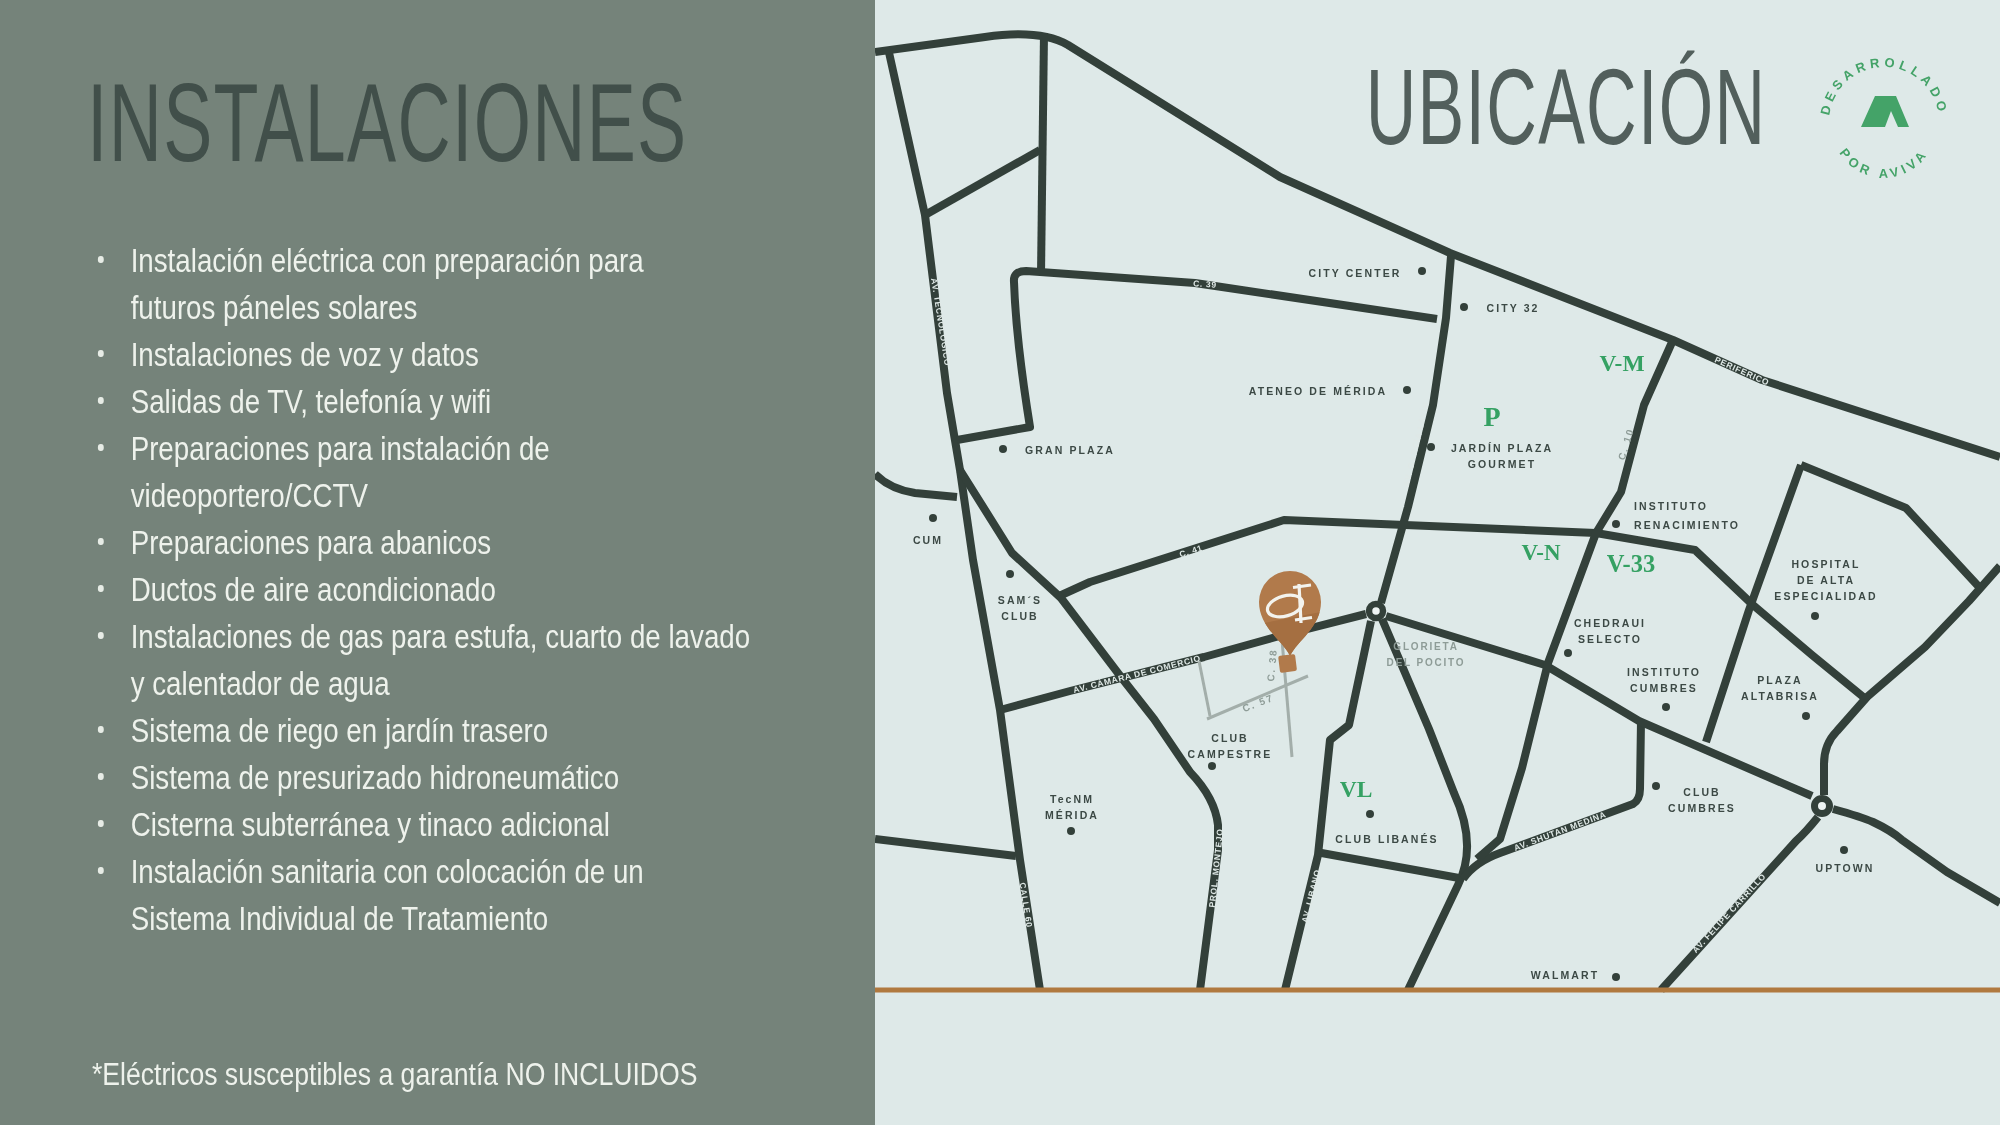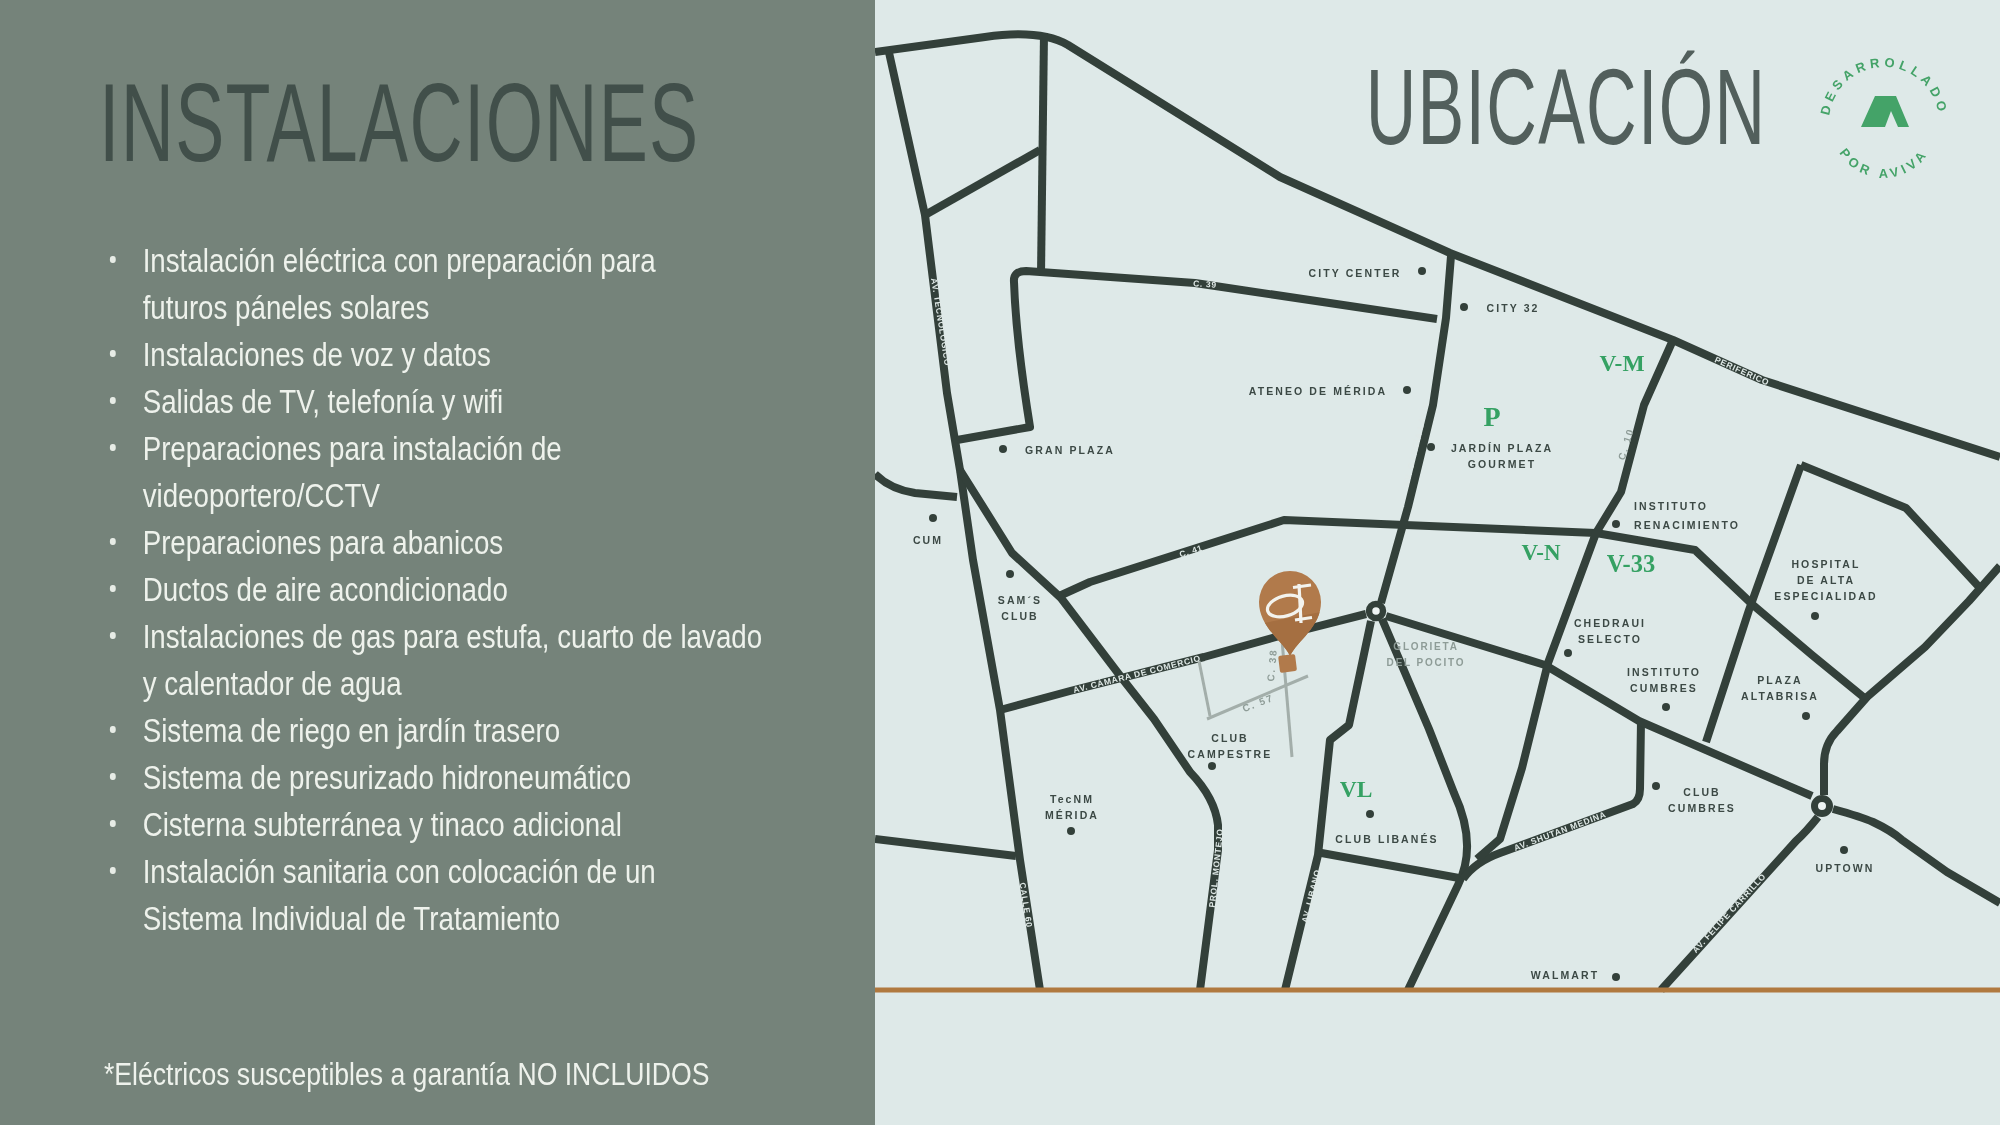--- a/index.html
+++ b/index.html
@@ -1,17 +1,17 @@
 <!DOCTYPE html>
 <html><head>
 <meta charset="utf-8">
 <style>
   html,body{margin:0;padding:0;width:2000px;height:1125px;overflow:hidden;}
   body{font-family:"Liberation Sans", sans-serif;background:#75837a;position:relative;}
-  .left{position:absolute;left:12px;top:0;width:875px;height:938px;background:#75837a;}
+  .left{position:absolute;left:0;top:0;width:875px;height:938px;background:#75837a;}
   .right{position:absolute;left:875px;top:0;width:1125px;height:1125px;background:#dee9e8;}
   .title{position:absolute;left:87px;top:67px;font-size:112px;line-height:112px;letter-spacing:2px;color:rgba(56,70,66,0.85);font-weight:400;transform:scaleX(0.657);transform-origin:left top;white-space:nowrap;}
   ul.feat{position:absolute;left:92px;top:237px;margin:0;padding:0;list-style:none;width:900px;
           font-size:33px;line-height:47px;color:#eef2ec;transform:scaleX(0.84);transform-origin:left top;}
   ul.feat li{position:relative;padding-left:46px;}
   ul.feat li:before{content:"";position:absolute;left:7px;top:19px;width:6.5px;height:6.5px;border-radius:50%;background:#e7ece6;}
   .note{position:absolute;left:92px;top:1057px;font-size:31px;color:#eef2ec;transform:scaleX(0.857);transform-origin:left top;white-space:nowrap;}
 </style>
 </head>
 <body>

